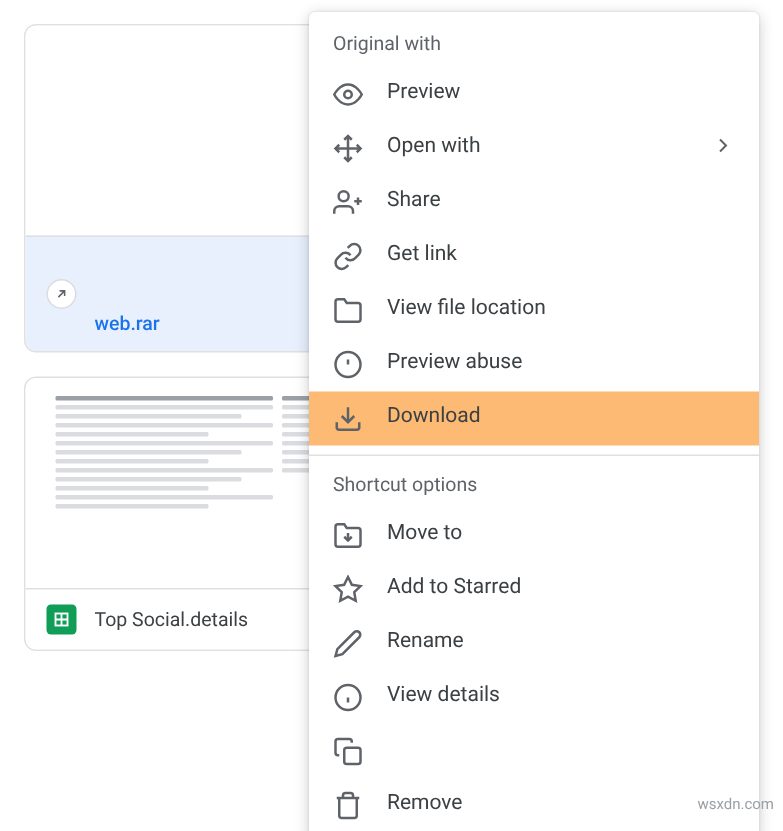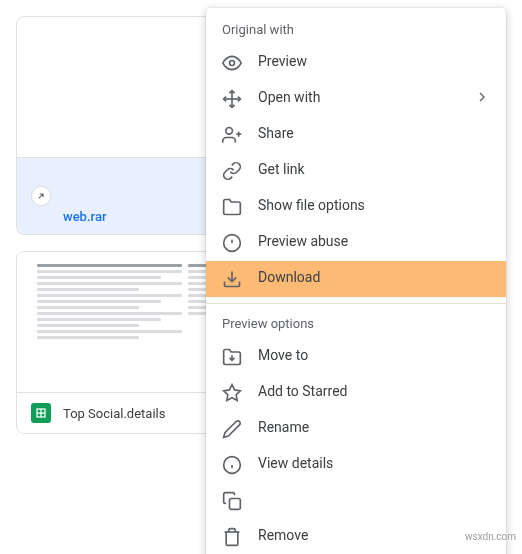--- a/index.html
+++ b/index.html
@@ -353,21 +353,21 @@
     </span>
     <span class="label">Get link</span>
   </div>
 
   <div class="menu-item">
     <span class="icon-wrap">
       <svg width="20" height="20" viewBox="0 0 24 24" fill="none" stroke="#5f6368" stroke-width="2">
           <path d="M22 19a2 2 0 0 1-2 2H4a2 2 0 0 1-2-2V5a2 2 0 0 1 2-2h5l2 3h9a2 2 0 0 1 2 2z"></path>
         </svg>
     </span>
-    <span class="label">Show file options</span>
+    <span class="label">View file location</span>
   </div>
 
   <div class="menu-item">
     <span class="icon-wrap">
       <svg width="20" height="20" viewBox="0 0 24 24" fill="none" stroke="#5f6368" stroke-width="2">
           <circle cx="12" cy="12" r="10"></circle>
           <line x1="12" y1="8" x2="12" y2="12"></line>
           <line x1="12" y1="16" x2="12.01" y2="16"></line>
         </svg>
     </span>
@@ -380,21 +380,21 @@
           <path d="M21 15v4a2 2 0 0 1-2 2H5a2 2 0 0 1-2-2v-4"></path>
           <polyline points="7 10 12 15 17 10"></polyline>
           <line x1="12" y1="15" x2="12" y2="3"></line>
         </svg>
     </span>
     <span class="label">Download</span>
   </div>
 
   <div class="divider"></div>
 
-  <div class="menu-section-label">Preview options</div>
+  <div class="menu-section-label">Shortcut options</div>
 
   <div class="menu-item">
     <span class="icon-wrap">
       <svg width="20" height="20" viewBox="0 0 24 24" fill="none" stroke="#5f6368" stroke-width="2">
           <path d="M22 19a2 2 0 0 1-2 2H4a2 2 0 0 1-2-2V5a2 2 0 0 1 2-2h5l2 3h9a2 2 0 0 1 2 2z"></path>
           <polyline points="9 13 12 16 15 13"></polyline>
           <line x1="12" y1="10" x2="12" y2="16"></line>
         </svg>
     </span>
     <span class="label">Move to</span>

